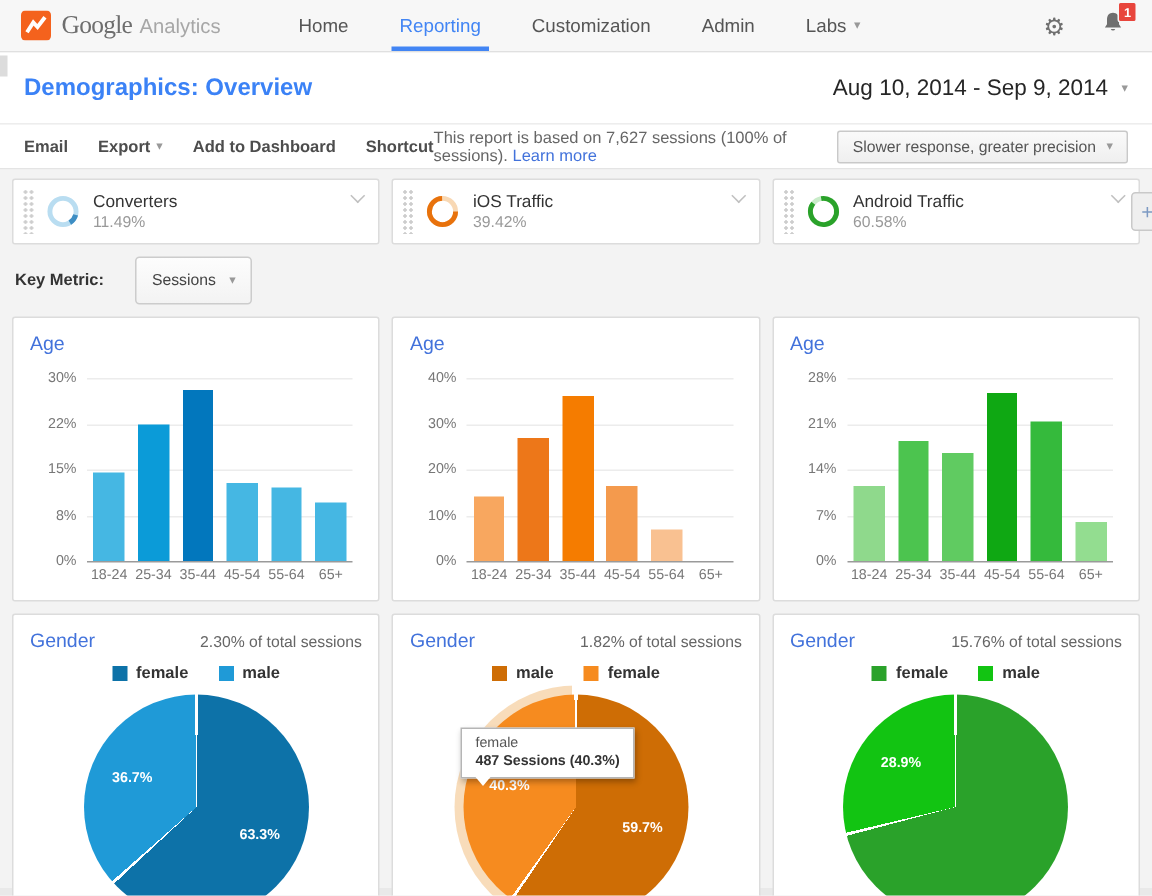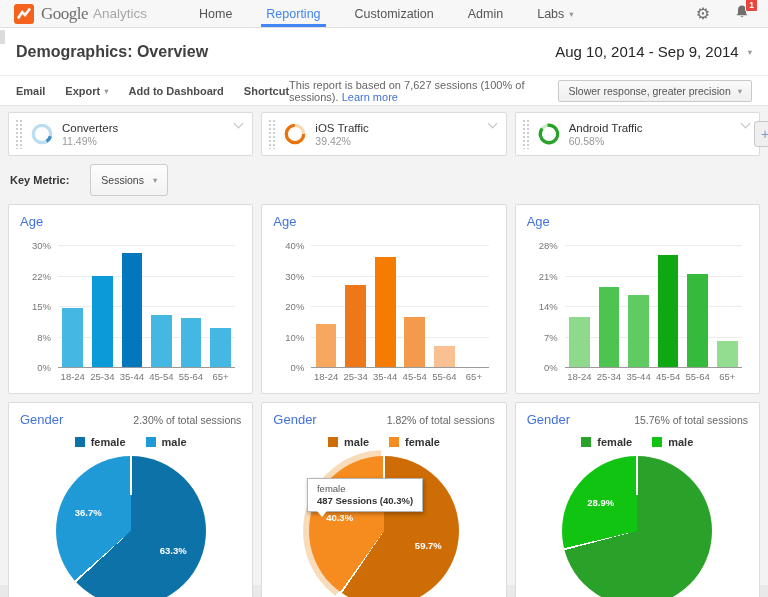--- a/index.html
+++ b/index.html
@@ -2,21 +2,21 @@
 <html><head>
 <meta charset="utf-8">
 <style>
   * { box-sizing: border-box; }
   html,body { margin:0; padding:0; }
   body {
     width:768px; height:597px; overflow:hidden; position:relative;
     background:#e9e9e9; font-family:"Liberation Sans", sans-serif; color:#333;
   }
   
-  .topnav { height:28px; background:#f7f7f7; border-bottom:1px solid #e0e0e0;
+  .topnav { height:35px; background:#f7f7f7; border-bottom:1px solid #e0e0e0;
     display:flex; align-items:stretch; padding:0 14px; }
   .brand { display:flex; align-items:center; gap:7px; width:150px; }
   .brand-g { font-family:"Liberation Serif", serif; font-size:17px; color:#6e6e6e; letter-spacing:-0.5px; }
   .brand-a { font-size:13.5px; color:#a7a7a7; margin-left:-2px; }
   .navtabs { display:flex; margin-left:18px; }
   .navtab { display:flex; align-items:center; padding:0 17px; font-size:12.5px; color:#555;
     position:relative; cursor:pointer; }
   .navtab.active { color:#4285f4; }
   .navtab.active::after { content:""; position:absolute; left:12px; right:12px; bottom:0;
     height:3px; background:#4285f4; }
@@ -24,21 +24,21 @@
   .caret { font-family:"DejaVu Sans", sans-serif; font-size:8.5px; color:#999; }
   .nav-right { margin-left:auto; display:flex; align-items:center; gap:24px; padding-right:4px; }
   .gear { font-family:"DejaVu Sans", sans-serif; font-size:16px; color:#6f6f6f; cursor:pointer; }
   .bell-wrap { position:relative; cursor:pointer; }
   .badge { position:absolute; top:-6px; right:-8px; background:#e8453c; color:#fff;
     font-size:8.5px; font-weight:bold; line-height:1; padding:2px 3px; border-radius:2px; border:1px solid #f7f7f7; }
   
   .page-header { height:48px; background:#fff; border-bottom:1px solid #ededed;
     display:flex; align-items:center; padding:0 16px; position:relative; }
   .side-sliver { position:absolute; left:0; top:2px; width:5px; height:14px; background:#dcdcdc; }
-  .page-title { font-size:16px; font-weight:bold; color:#404040; margin:0; }
+  .page-title { font-size:16px; font-weight:bold; color:#3b82f6; margin:0; }
   .date-picker { margin-left:auto; display:flex; align-items:center; gap:9px; cursor:pointer; }
   .date-text { font-size:15px; color:#262626; }
   
   .toolbar { height:30px; background:#fff; border-bottom:1px solid #e4e4e4;
     display:flex; align-items:center; padding:0 16px; }
   .tb-actions { display:flex; gap:20px; align-items:center; }
   .tb-btn { font-size:11px; font-weight:bold; color:#4d4d4d; cursor:pointer; display:flex; align-items:center; gap:4px; }
   .tb-center { flex:1; text-align:left; font-size:11px; color:#666; }
   .tb-center a { color:#4272db; text-decoration:none; cursor:pointer; }
   .precision-btn { border:1px solid #c9c9c9; border-radius:2px; background:linear-gradient(#fafafa,#efefef);

